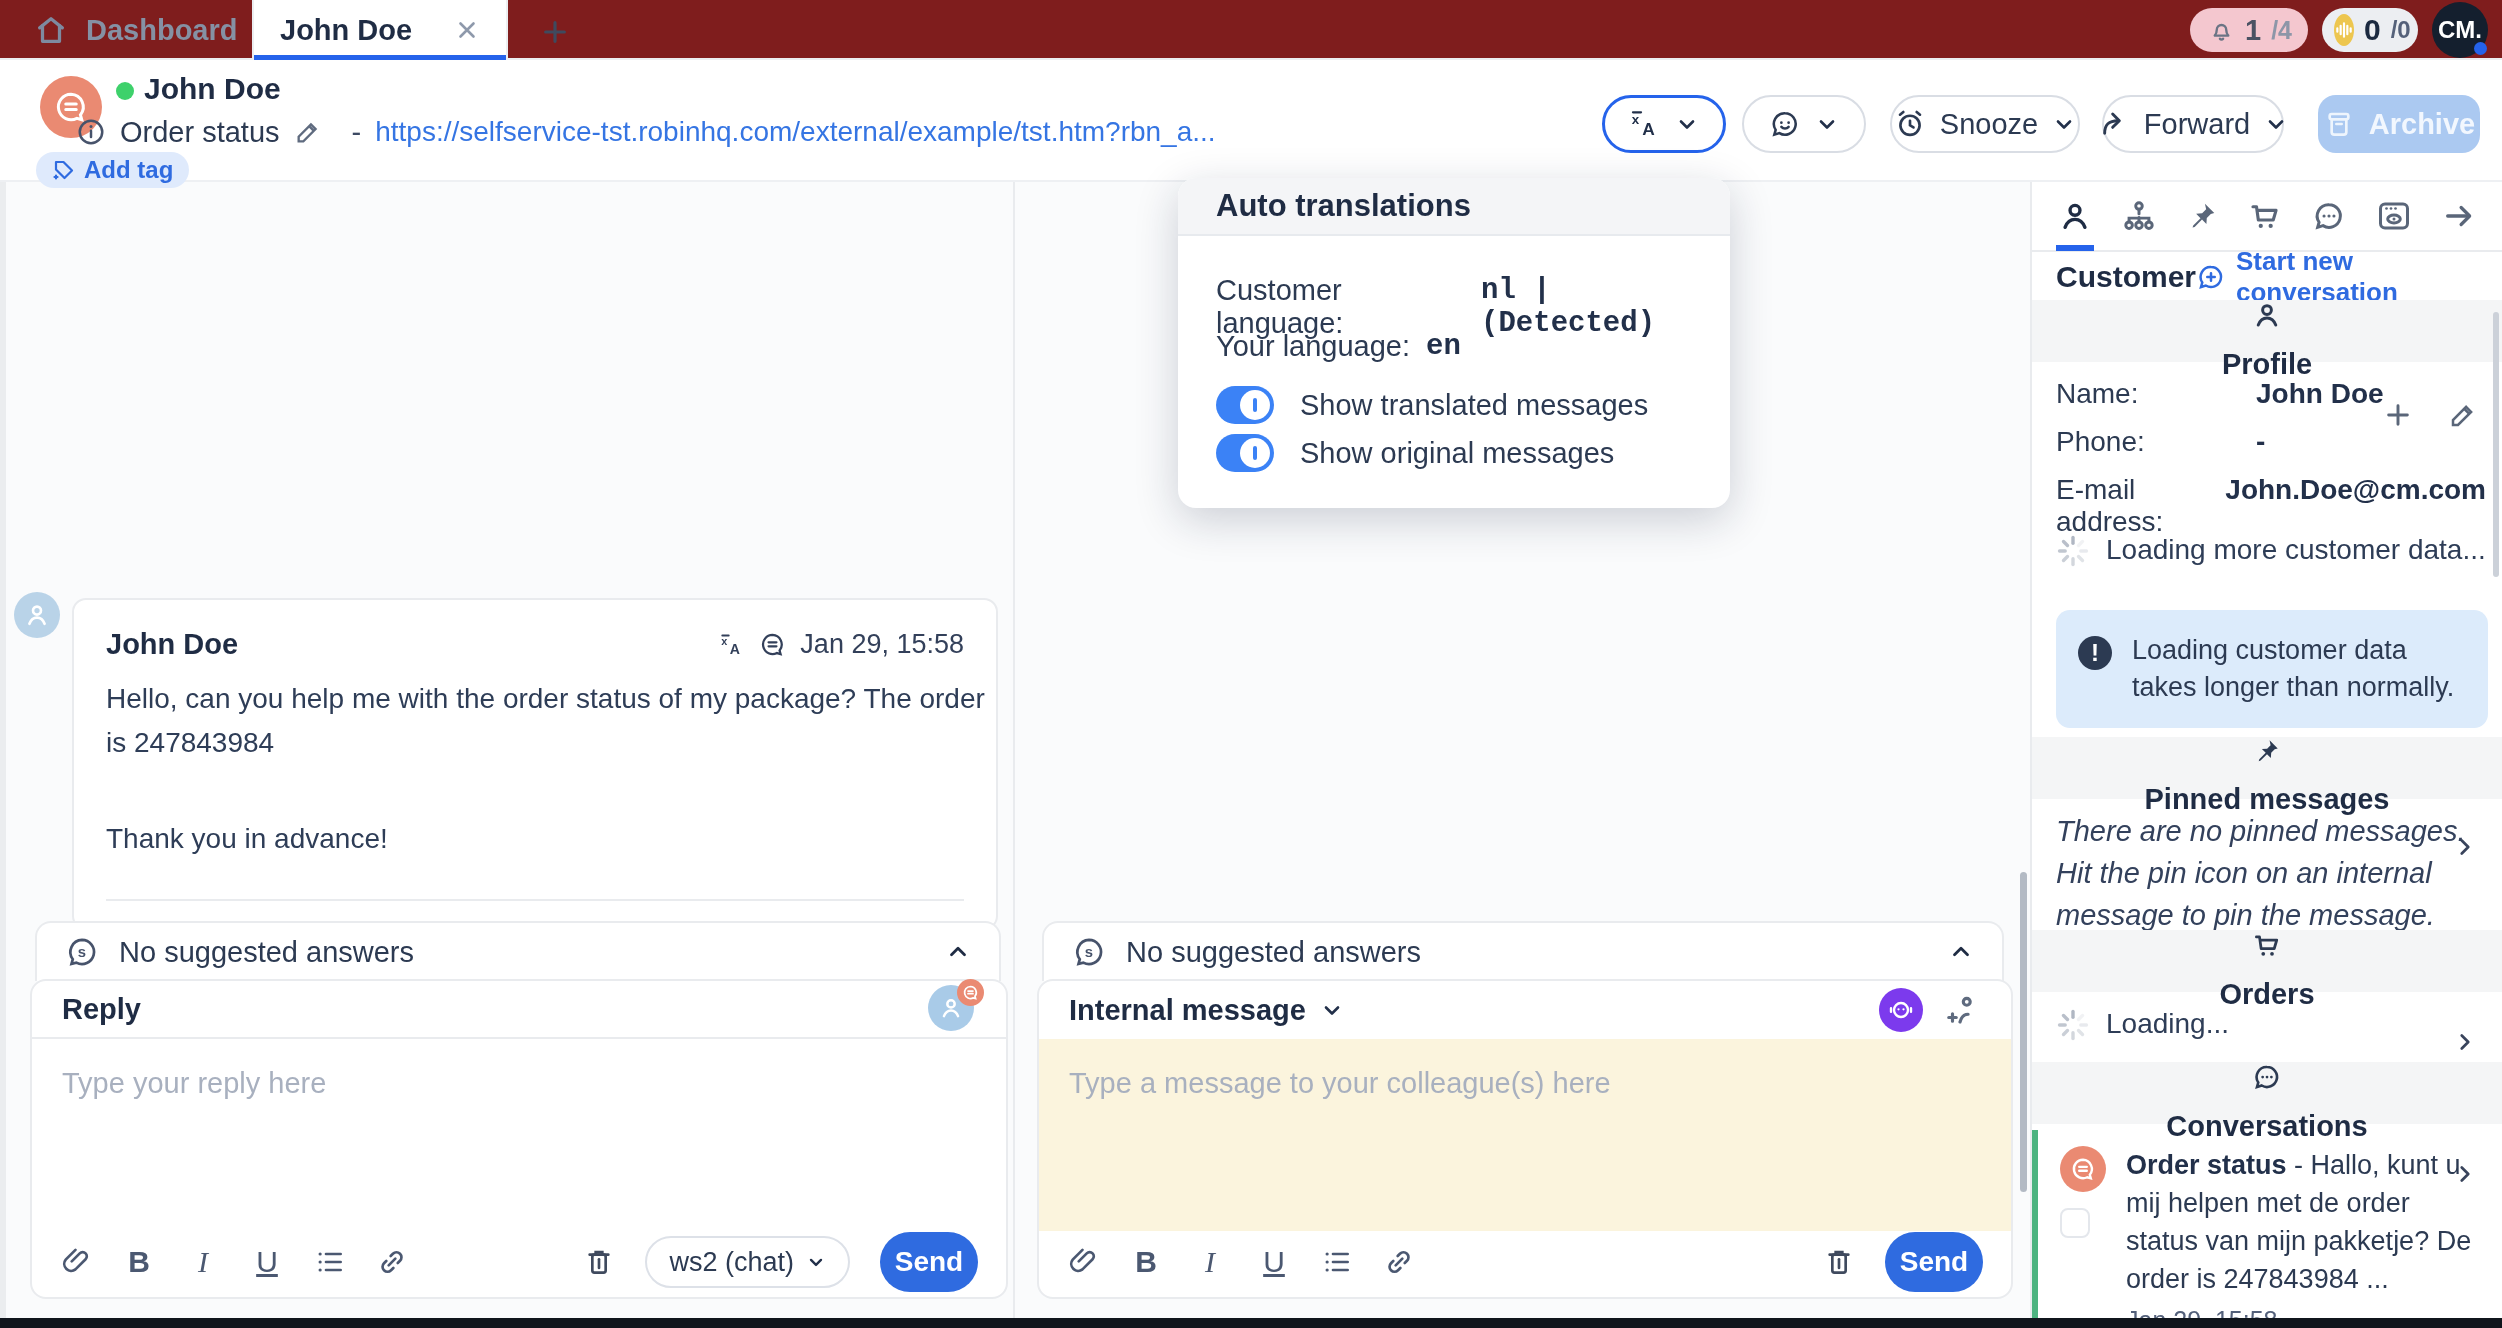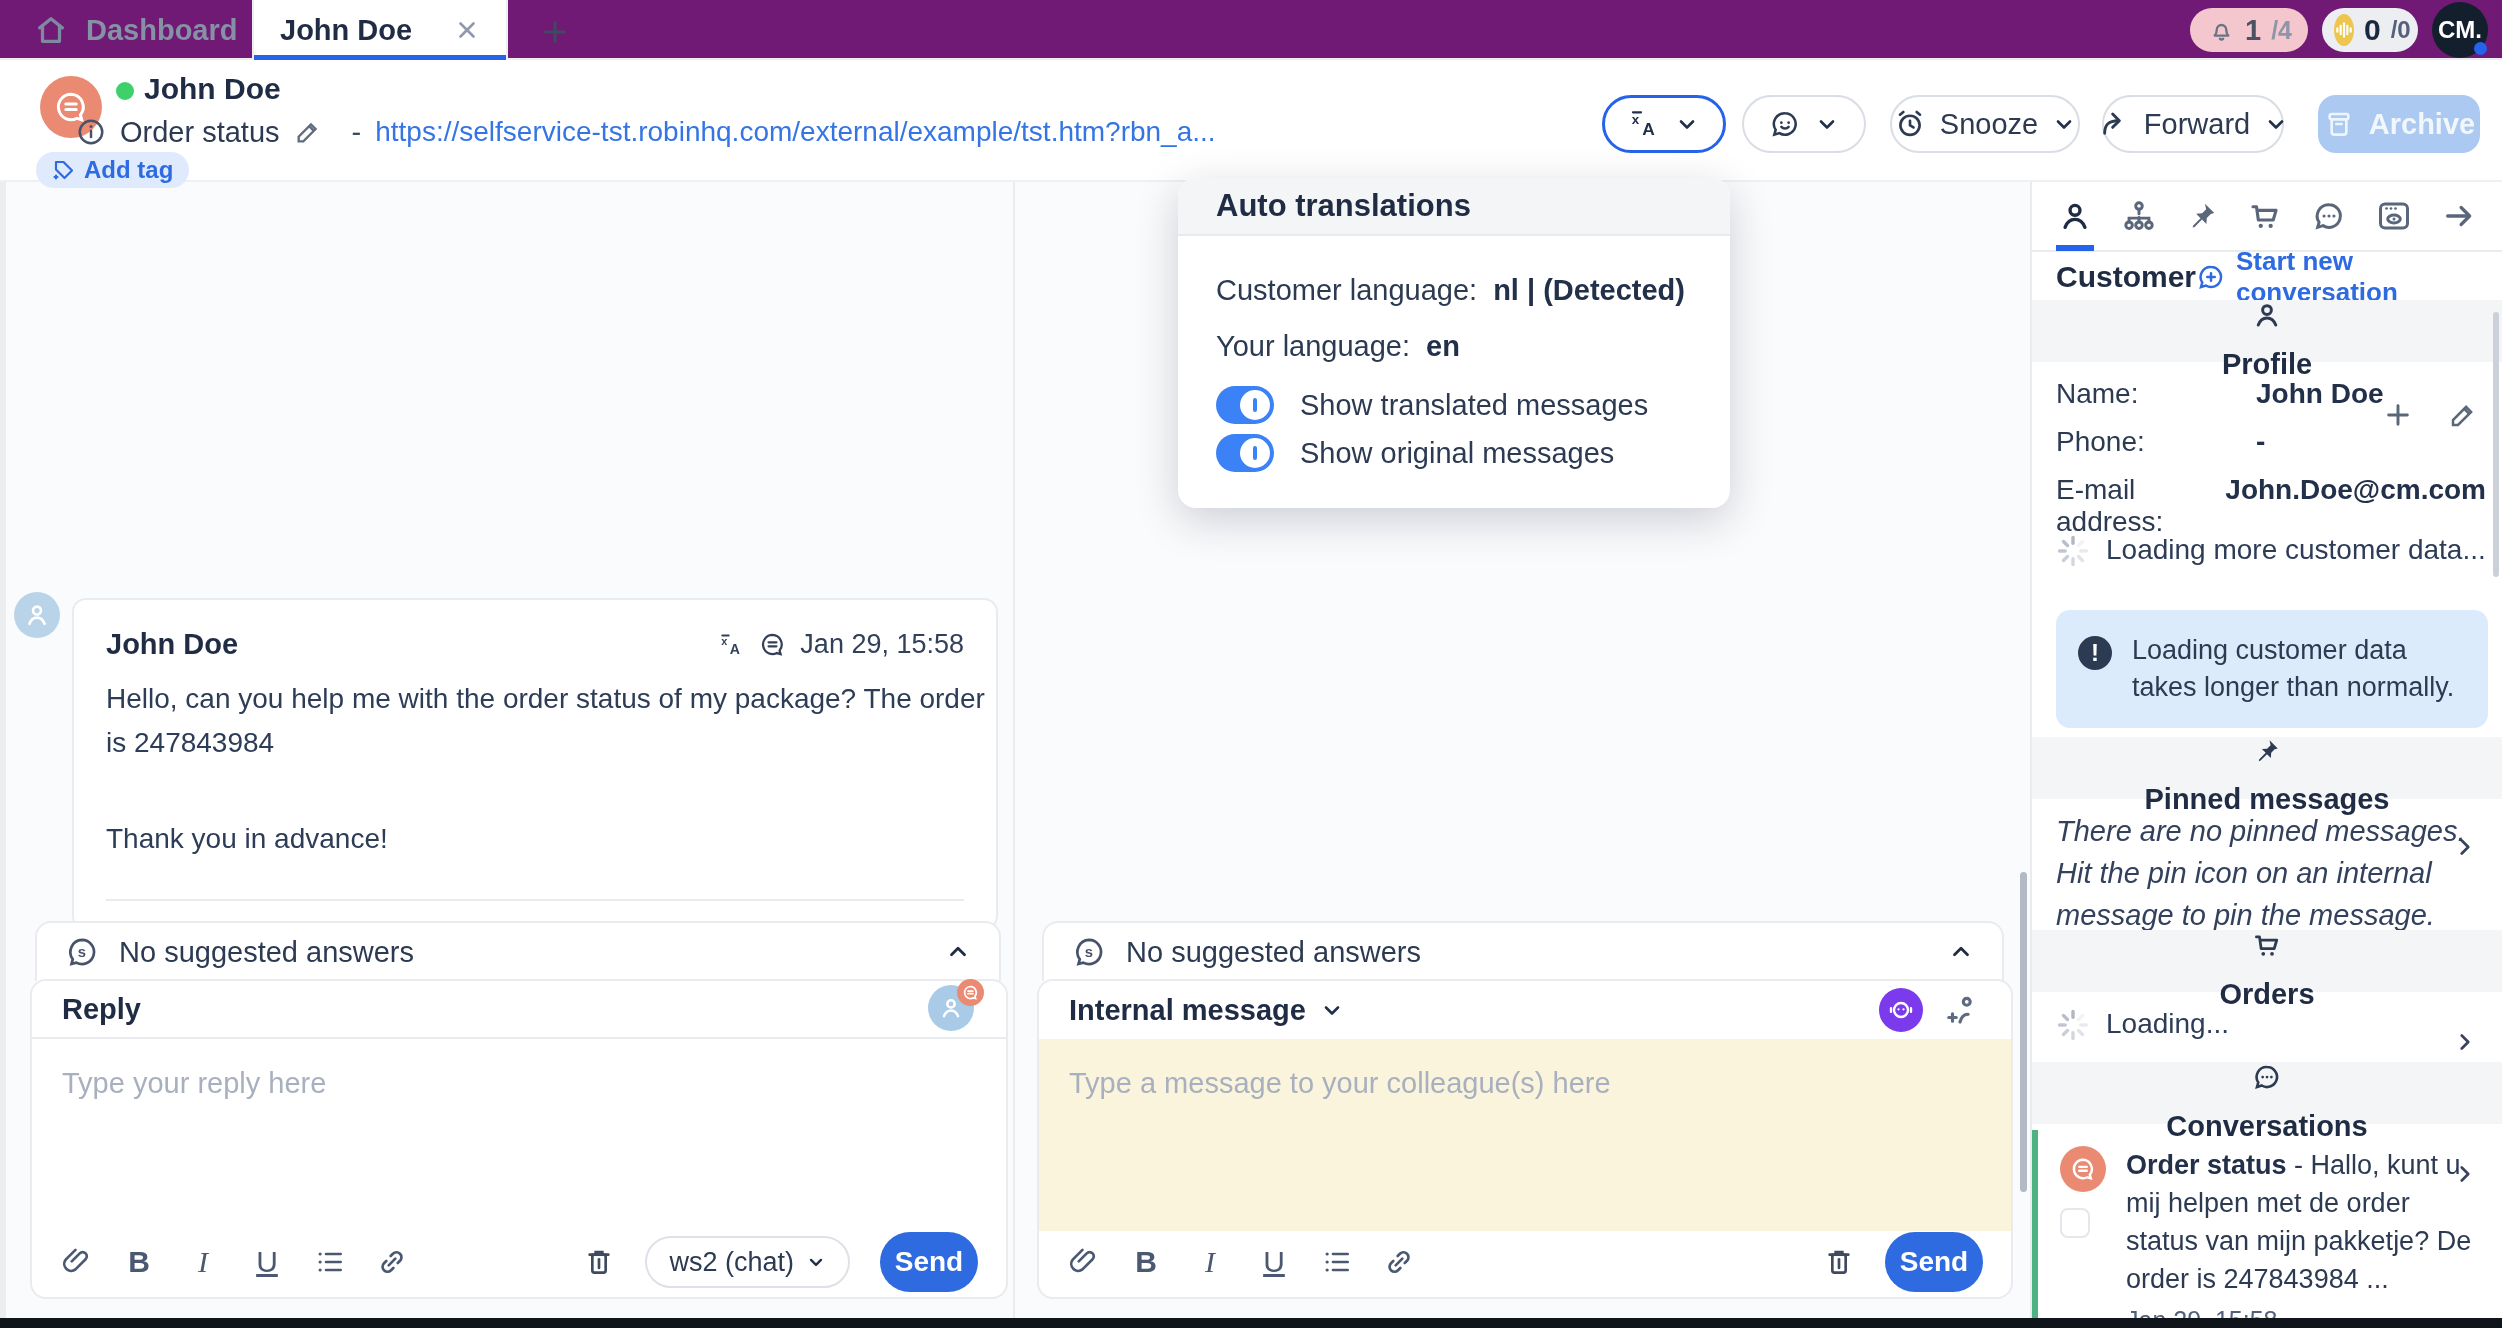--- a/index.html
+++ b/index.html
@@ -2,21 +2,21 @@
 <html><head>
 <meta charset="utf-8">
 <style>
   * { box-sizing: border-box; margin: 0; padding: 0; }
   html,body { width:2502px; height:1328px; overflow:hidden; }
   body { font-family:"Liberation Sans", sans-serif; color:#2e3d57; background:#fafbfc; position:relative; }
   svg { display:block; }
   .ico { display:inline-flex; align-items:center; justify-content:center; flex:none; }
 
   
-  #topbar { position:absolute; left:0; top:0; width:2502px; height:60px; background:#701a75; border-bottom:2px solid #eceef1; z-index:30;padding-left:24px; }
+  #topbar { position:absolute; left:0; top:0; width:2502px; height:60px; background:#7f1d1d; border-bottom:2px solid #eceef1; z-index:30;padding-left:24px; }
   #home-group { position:absolute; left:34px; top:0; height:60px; display:flex; align-items:center; gap:18px; cursor:pointer; }
   #home-label { font-size:29px; font-weight:600; color:#8591a4; }
   #home-badge { width:36px; height:36px; border-radius:50%; background:#3b82f6; color:#fff; font-size:23px; font-weight:700; display:flex; align-items:center; justify-content:center; }
   #tab { position:absolute; left:252px; top:0; width:256px; height:60px; background:#fff; border-left:2px solid #eceef1; border-right:2px solid #eceef1; display:flex; align-items:center; padding:0 26px; }
   #tab-title { font-size:29px; font-weight:700; color:#1f2c44; }
   #tab-underline { position:absolute; left:0; bottom:0; width:100%; height:5px; background:#2563eb; }
   #tab-close { margin-left:auto; color:#8e99ab; }
   #newtab { position:absolute; left:535px; top:12px; width:40px; height:40px; color:#3f4a5e; display:flex; align-items:center; justify-content:center; }
   .pill { position:absolute; top:8px; height:44px; border-radius:22px; display:flex; align-items:center; padding:0 18px; gap:10px; }
   #notif-pill { left:2190px; width:118px; background:#f4c7cf; color:#6b7485; }
@@ -95,21 +95,21 @@
   .reply-avatar .badge { position:absolute; top:-6px; right:-8px; width:27px; height:27px; border-radius:50%; background:#ea8a72; display:flex; align-items:center; justify-content:center; }
   #internal-right-icons { margin-left:auto; display:flex; align-items:center; gap:22px; }
   #bot-badge { width:44px; height:44px; border-radius:50%; background:#7c3aed; display:flex; align-items:center; justify-content:center; cursor:pointer; }
 
   
   #popup { position:absolute; left:1178px; top:178px; width:552px; height:330px; background:#fff; border-radius:18px; box-shadow:0 12px 44px rgba(20,30,60,.20); z-index:60; overflow:hidden; }
   #popup-head { height:58px; background:#f4f5f7; border-bottom:2px solid #e7eaee; display:flex; align-items:center; padding:0 38px; }
   #popup-title { font-size:31px; font-weight:700; color:#1f2c44; }
   .popup-row { position:absolute; left:38px; display:flex; align-items:center; font-size:29px; color:#2c3a52; }
   #pr1 { top:96px; } #pr2 { top:152px; }
-  .popup-row b { margin-left:16px; color:#22304a; }
+  .popup-row b { margin-left:16px; color:#22304a;font-family:Liberation Mono, monospace; }
   .toggle-row { position:absolute; left:38px; display:flex; align-items:center; cursor:pointer; }
   #tr1 { top:208px; } #tr2 { top:256px; }
   .toggle { position:relative; width:58px; height:38px; border-radius:19px; background:#3b82f6; }
   .toggle .knob { position:absolute; right:4px; top:4px; width:30px; height:30px; border-radius:50%; background:#fff; }
   .toggle .knob:after { content:""; position:absolute; left:13px; top:8px; width:4px; height:14px; background:#3b82f6; border-radius:2px; }
   .toggle-lbl { margin-left:26px; font-size:29px; color:#2c3a52; }
 
   
   #sidebar { position:absolute; left:2032px; top:0; width:470px; height:1136px; background:#fff; overflow:hidden; }
   #sb-tabs { position:absolute; left:0; top:0; width:100%; height:70px; border-bottom:2px solid #e9ebee; display:flex; align-items:center; padding:0 24px; gap:26px; }

